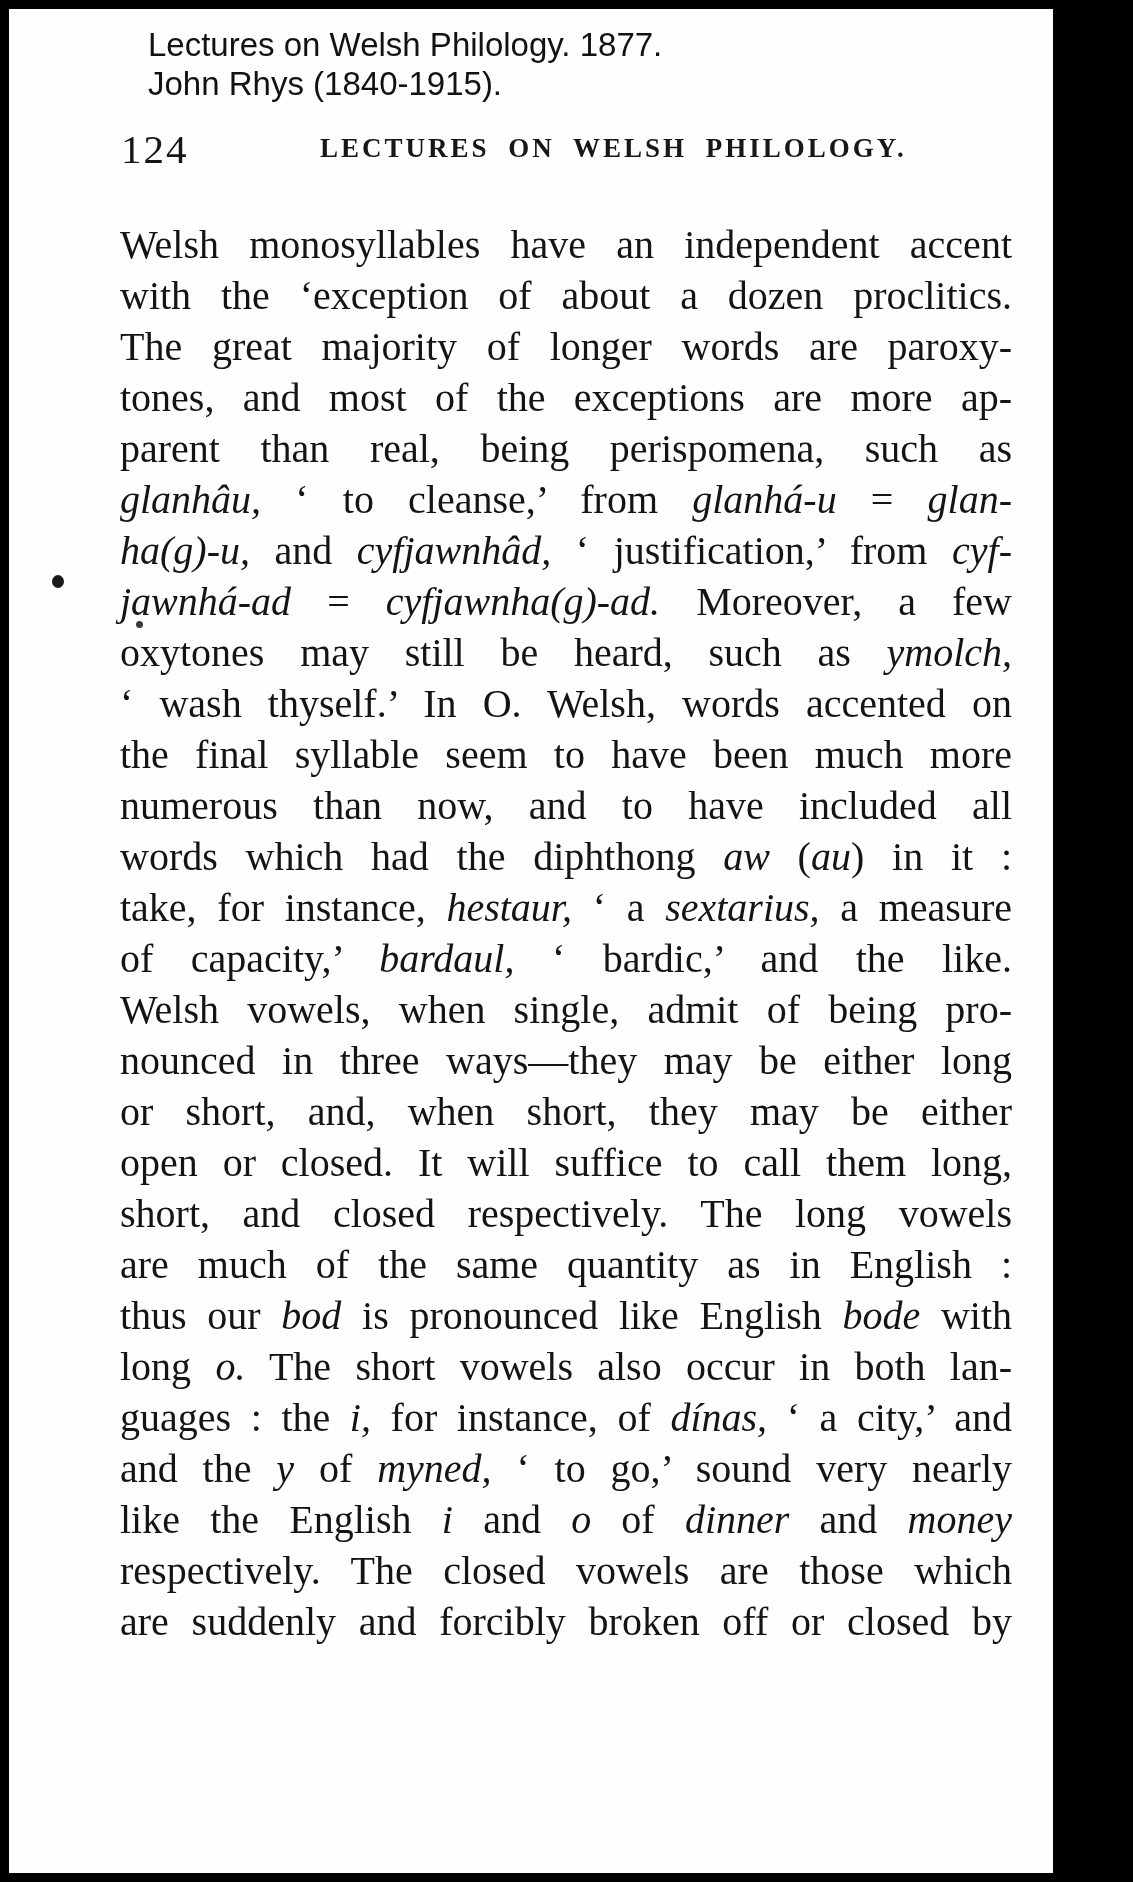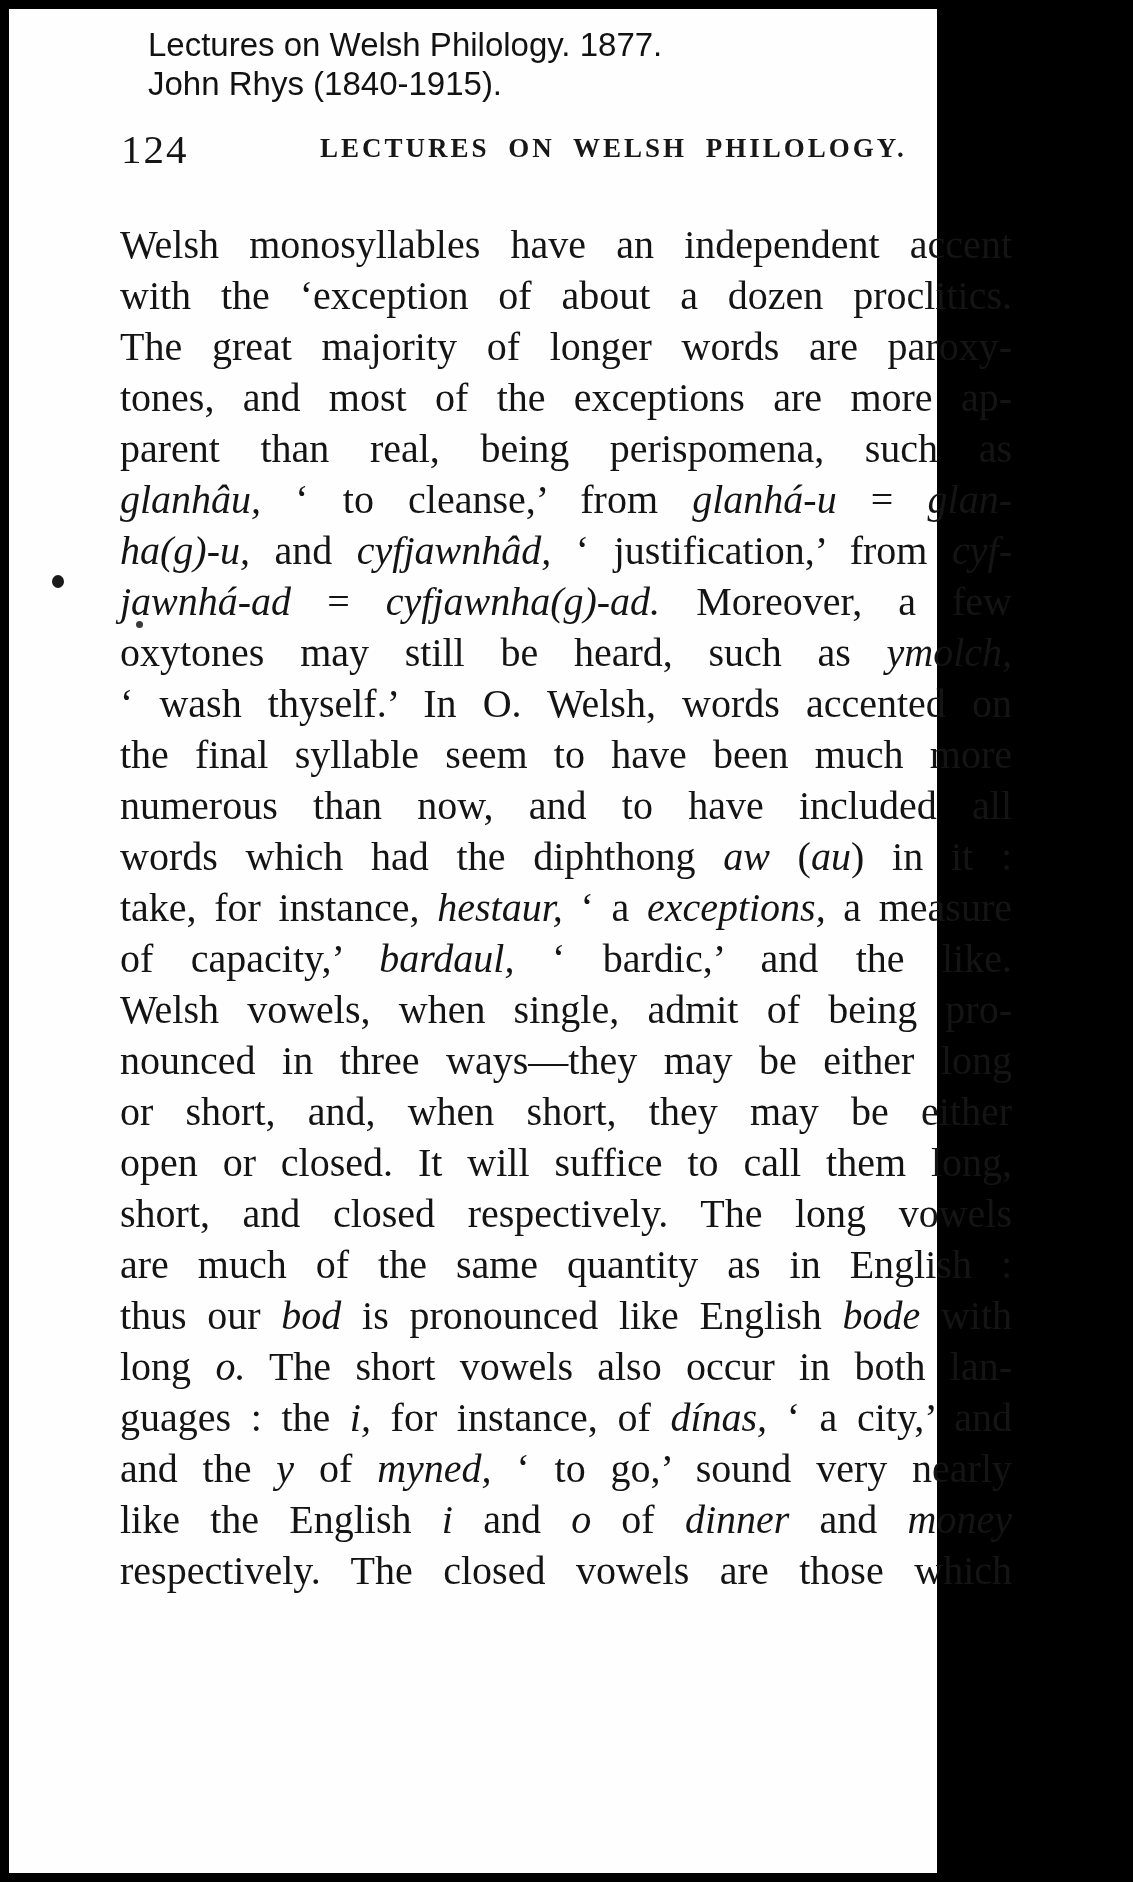--- a/index.html
+++ b/index.html
@@ -6,21 +6,21 @@
   html, body { width: 1133px; height: 1882px; }
   body {
     position: relative;
     background: #000;
     font-family: "Liberation Serif", "DejaVu Serif", serif;
     overflow: hidden;
   }
   .page {
     position: absolute;
     left: 9px; top: 9px;
-    width: 928px; height: 1864px;
+    width: 1044px; height: 1864px;
     background: #fefefe;
   }
   .annotation {
     position: absolute;
     left: 139px; top: 16px;
     font-family: "Liberation Sans", sans-serif;
     font-size: 33px;
     line-height: 39px;
     color: #121212;
     letter-spacing: 0px;
@@ -87,32 +87,33 @@
       <div class="text-line"><span>tones, and most of the exceptions are more ap-</span></div>
       <div class="text-line"><span>parent than real, being perispomena, such as</span></div>
       <div class="text-line"><i>glanhâu,</i><span> ‘ to cleanse,’ from </span><i>glanhá-u</i><span> = </span><i>glan-</i></div>
       <div class="text-line"><i>ha(g)-u,</i><span> and </span><i>cyfjawnhâd,</i><span> ‘ justification,’ from </span><i>cyf-</i></div>
       <div class="text-line"><i>jawnhá-ad</i><span> = </span><i>cyfjawnha(g)-ad.</i><span> Moreover, a few</span></div>
       <div class="text-line"><span>oxytones may still be heard, such as </span><i>ymolch,</i></div>
       <div class="text-line"><span>‘ wash thyself.’ In O. Welsh, words accented on</span></div>
       <div class="text-line"><span>the final syllable seem to have been much more</span></div>
       <div class="text-line"><span>numerous than now, and to have included all</span></div>
       <div class="text-line"><span>words which had the diphthong </span><i>aw</i><span> (</span><i>au</i><span>) in it :</span></div>
-      <div class="text-line"><span>take, for instance, </span><i>hestaur,</i><span> ‘ a </span><i>exceptions,</i><span> a measure</span></div>
+      <div class="text-line"><span>take, for instance, </span><i>hestaur,</i><span> ‘ a </span><i>sextarius,</i><span> a measure</span></div>
       <div class="text-line"><span>of capacity,’ </span><i>bardaul,</i><span> ‘ bardic,’ and the like.</span></div>
       <div class="text-line"><span>Welsh vowels, when single, admit of being pro-</span></div>
       <div class="text-line"><span>nounced in three ways—they may be either long</span></div>
       <div class="text-line"><span>or short, and, when short, they may be either</span></div>
       <div class="text-line"><span>open or closed. It will suffice to call them long,</span></div>
       <div class="text-line"><span>short, and closed respectively. The long vowels</span></div>
       <div class="text-line"><span>are much of the same quantity as in English :</span></div>
       <div class="text-line"><span>thus our </span><i>bod</i><span> is pronounced like English </span><i>bode</i><span> with</span></div>
       <div class="text-line"><span>long </span><i>o.</i><span> The short vowels also occur in both lan-</span></div>
       <div class="text-line"><span>guages : the </span><i>i,</i><span> for instance, of </span><i>dínas,</i><span> ‘ a city,’ and</span></div>
       <div class="text-line"><span>and the </span><i>y</i><span> of </span><i>myned,</i><span> ‘ to go,’ sound very nearly</span></div>
       <div class="text-line"><span>like the English </span><i>i</i><span> and </span><i>o</i><span> of </span><i>dinner</i><span> and </span><i>money</i></div>
       <div class="text-line"><span>respectively. The closed vowels are those which</span></div>
+      <div class="text-line"><span>are suddenly and forcibly broken off or closed by</span></div>
     </div>
 
   <div class="ink-speck speck-1"></div>
   <div class="ink-speck speck-2"></div>
 
 </div>
 
 </body></html>

